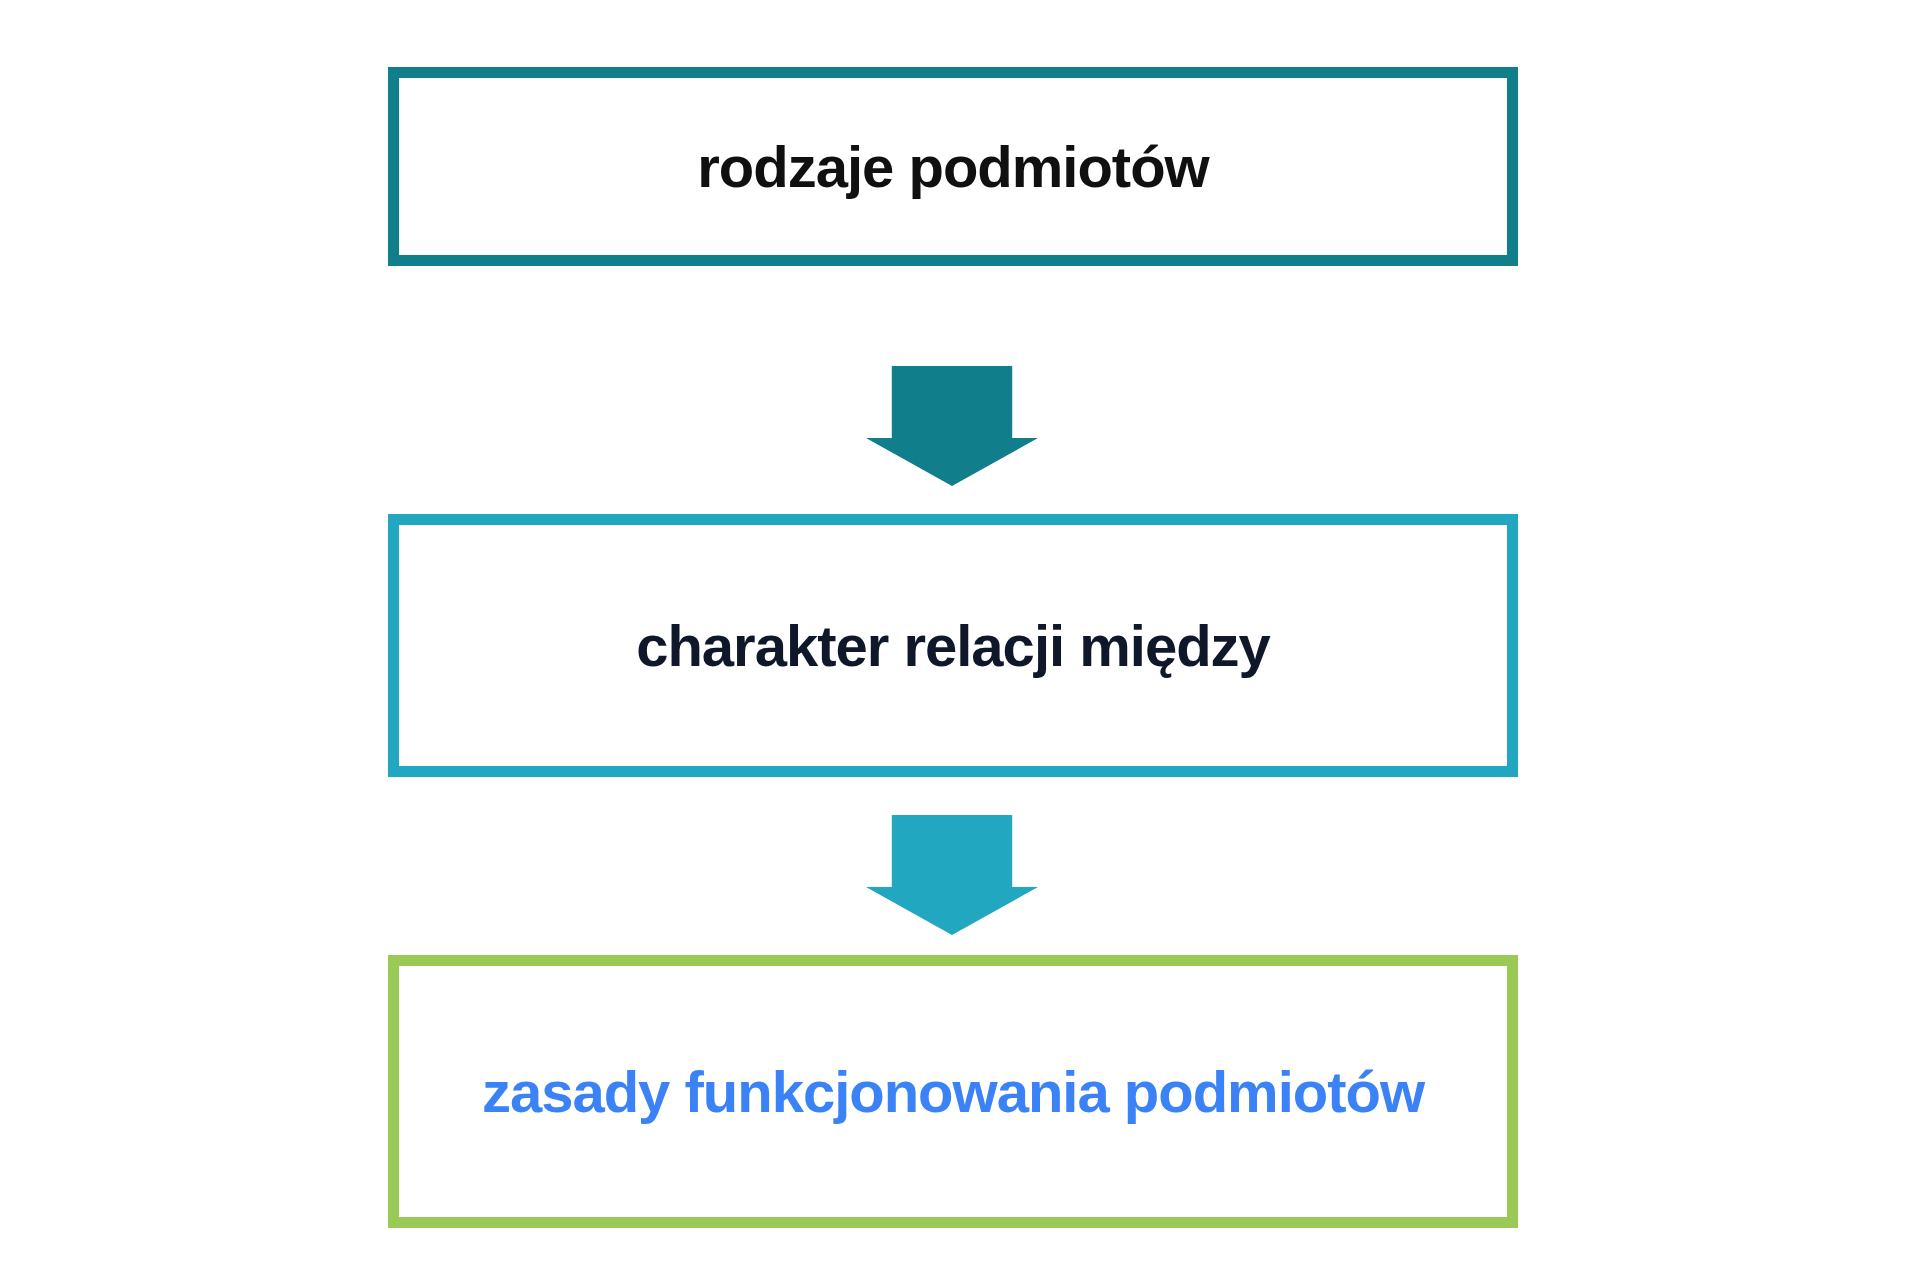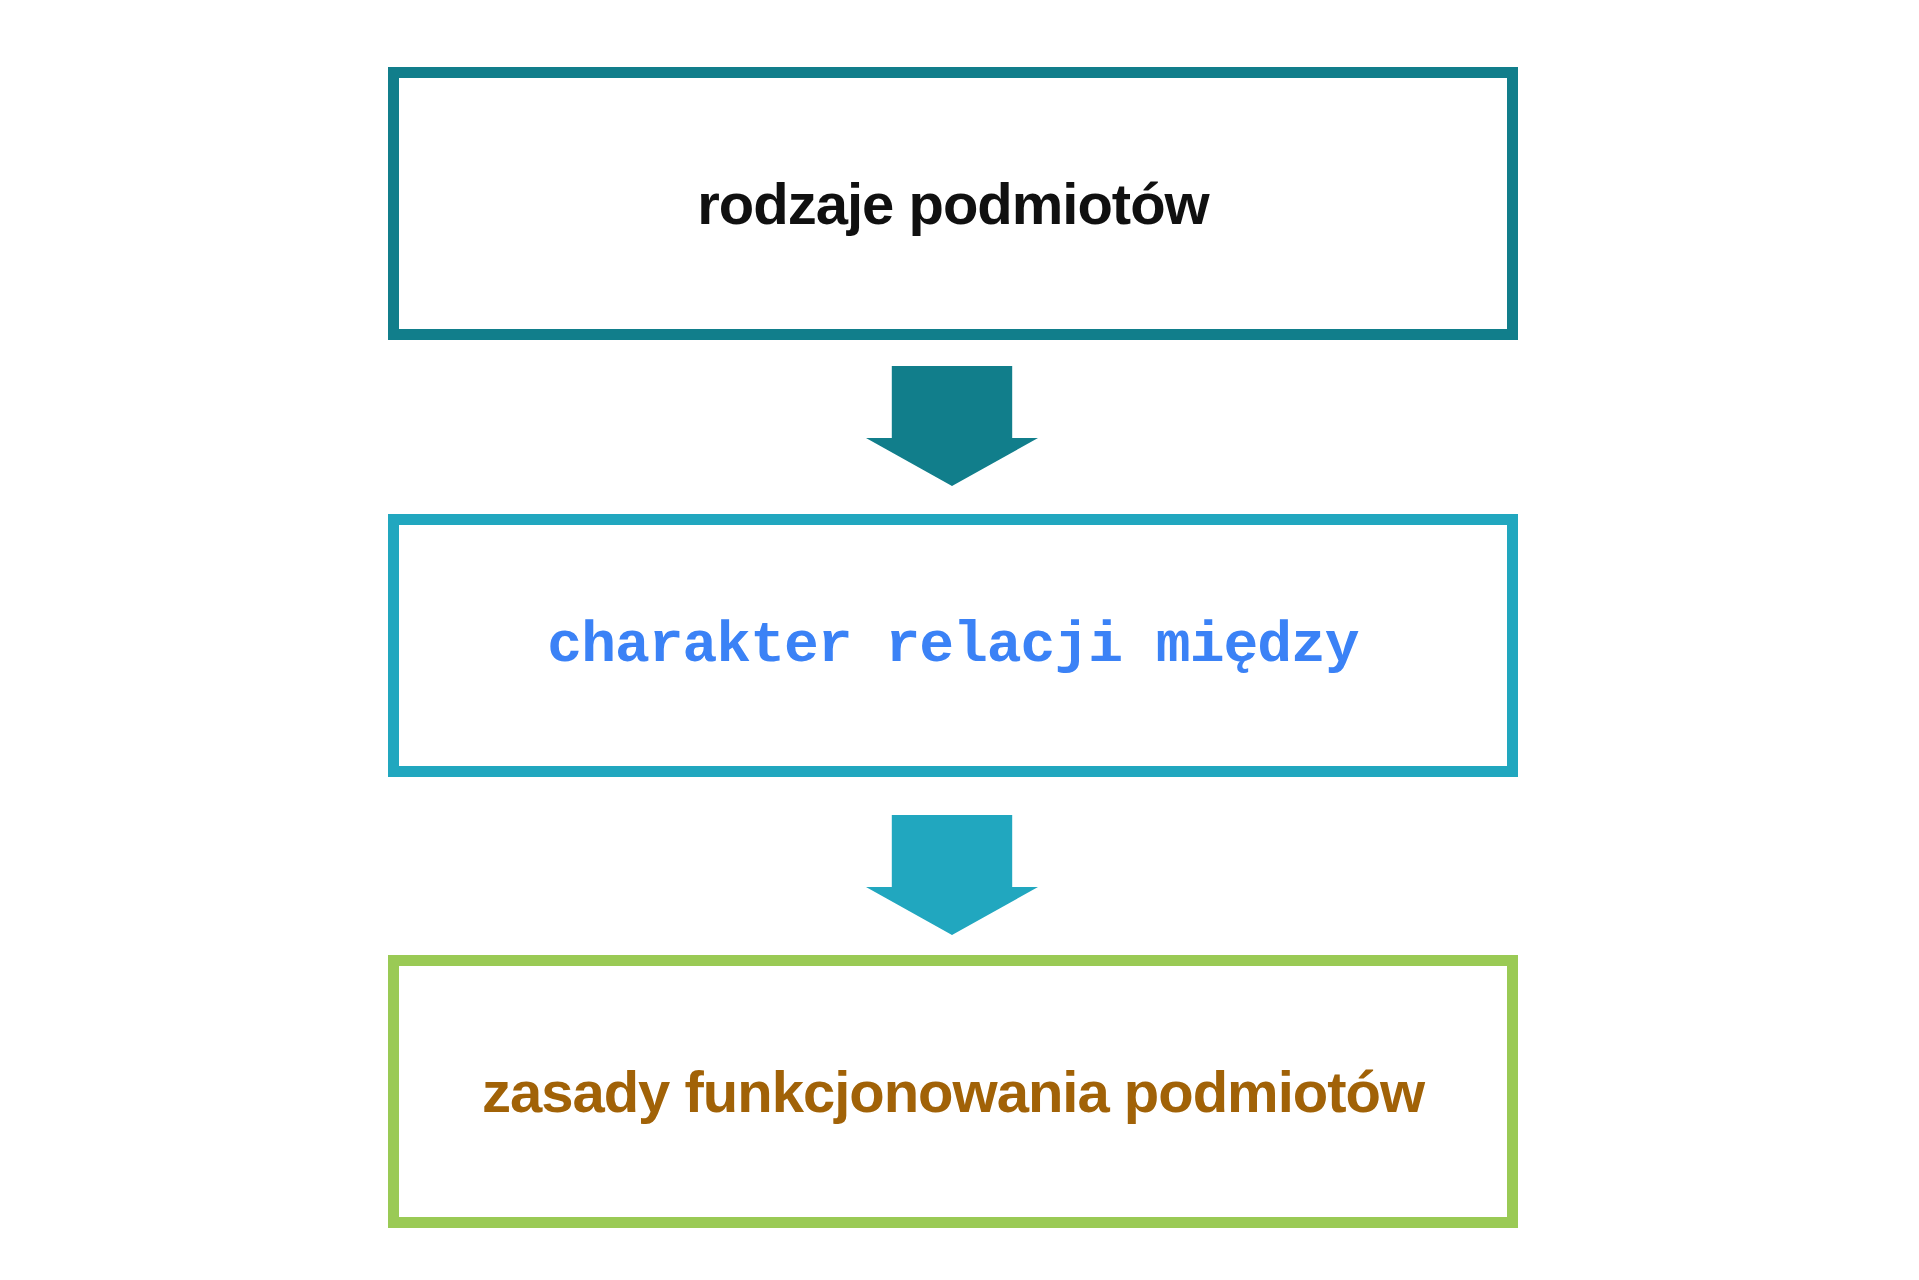--- a/index.html
+++ b/index.html
@@ -20,21 +20,21 @@
     left: 388px;
     width: 1130px;
     box-sizing: border-box;
     border-style: solid;
     border-width: 11px;
     background: #ffffff;
     display: flex;
     align-items: center;
     justify-content: center;
   }
-  .step-1 { top: 67px;  height: 273px; }
+  .step-1 { top: 67px;  height: 199px; }
   .step-2 { top: 514px; height: 263px; }
   .step-3 { top: 955px; height: 273px; }
   .step-text {
     display: flex;
     flex-direction: column;
     align-items: center;
     text-align: center;
     font-size: 58px;
     font-weight: 700;
     line-height: 1.24;
@@ -57,26 +57,26 @@
 
   <div class="step-box step-1" style="border-color: rgb(17, 126, 139);">
     <div class="step-text" style="color: rgb(16, 16, 16);">
       <span>rodzaje podmiotów</span>
     </div>
   </div>
 
   <div class="arrow arrow-1" style="background-color: rgb(17, 126, 139);"></div>
 
   <div class="step-box step-2" style="border-color: rgb(33, 167, 191);">
-    <div class="step-text" style="color: #3b82f6; font-family: Liberation Mono, monospace;">
+    <div class="step-text" style="color: #0f172a;">
       <span>charakter relacji między</span>
     </div>
   </div>
 
   <div class="arrow arrow-2" style="background-color: rgb(33, 167, 191);"></div>
 
   <div class="step-box step-3" style="border-color: rgb(154, 202, 85);">
-    <div class="step-text" style="color: #a16207;">
+    <div class="step-text" style="color: #3b82f6;">
       <span>zasady funkcjonowania podmiotów</span>
     </div>
   </div>
 
 </div>
 
 </body></html>

